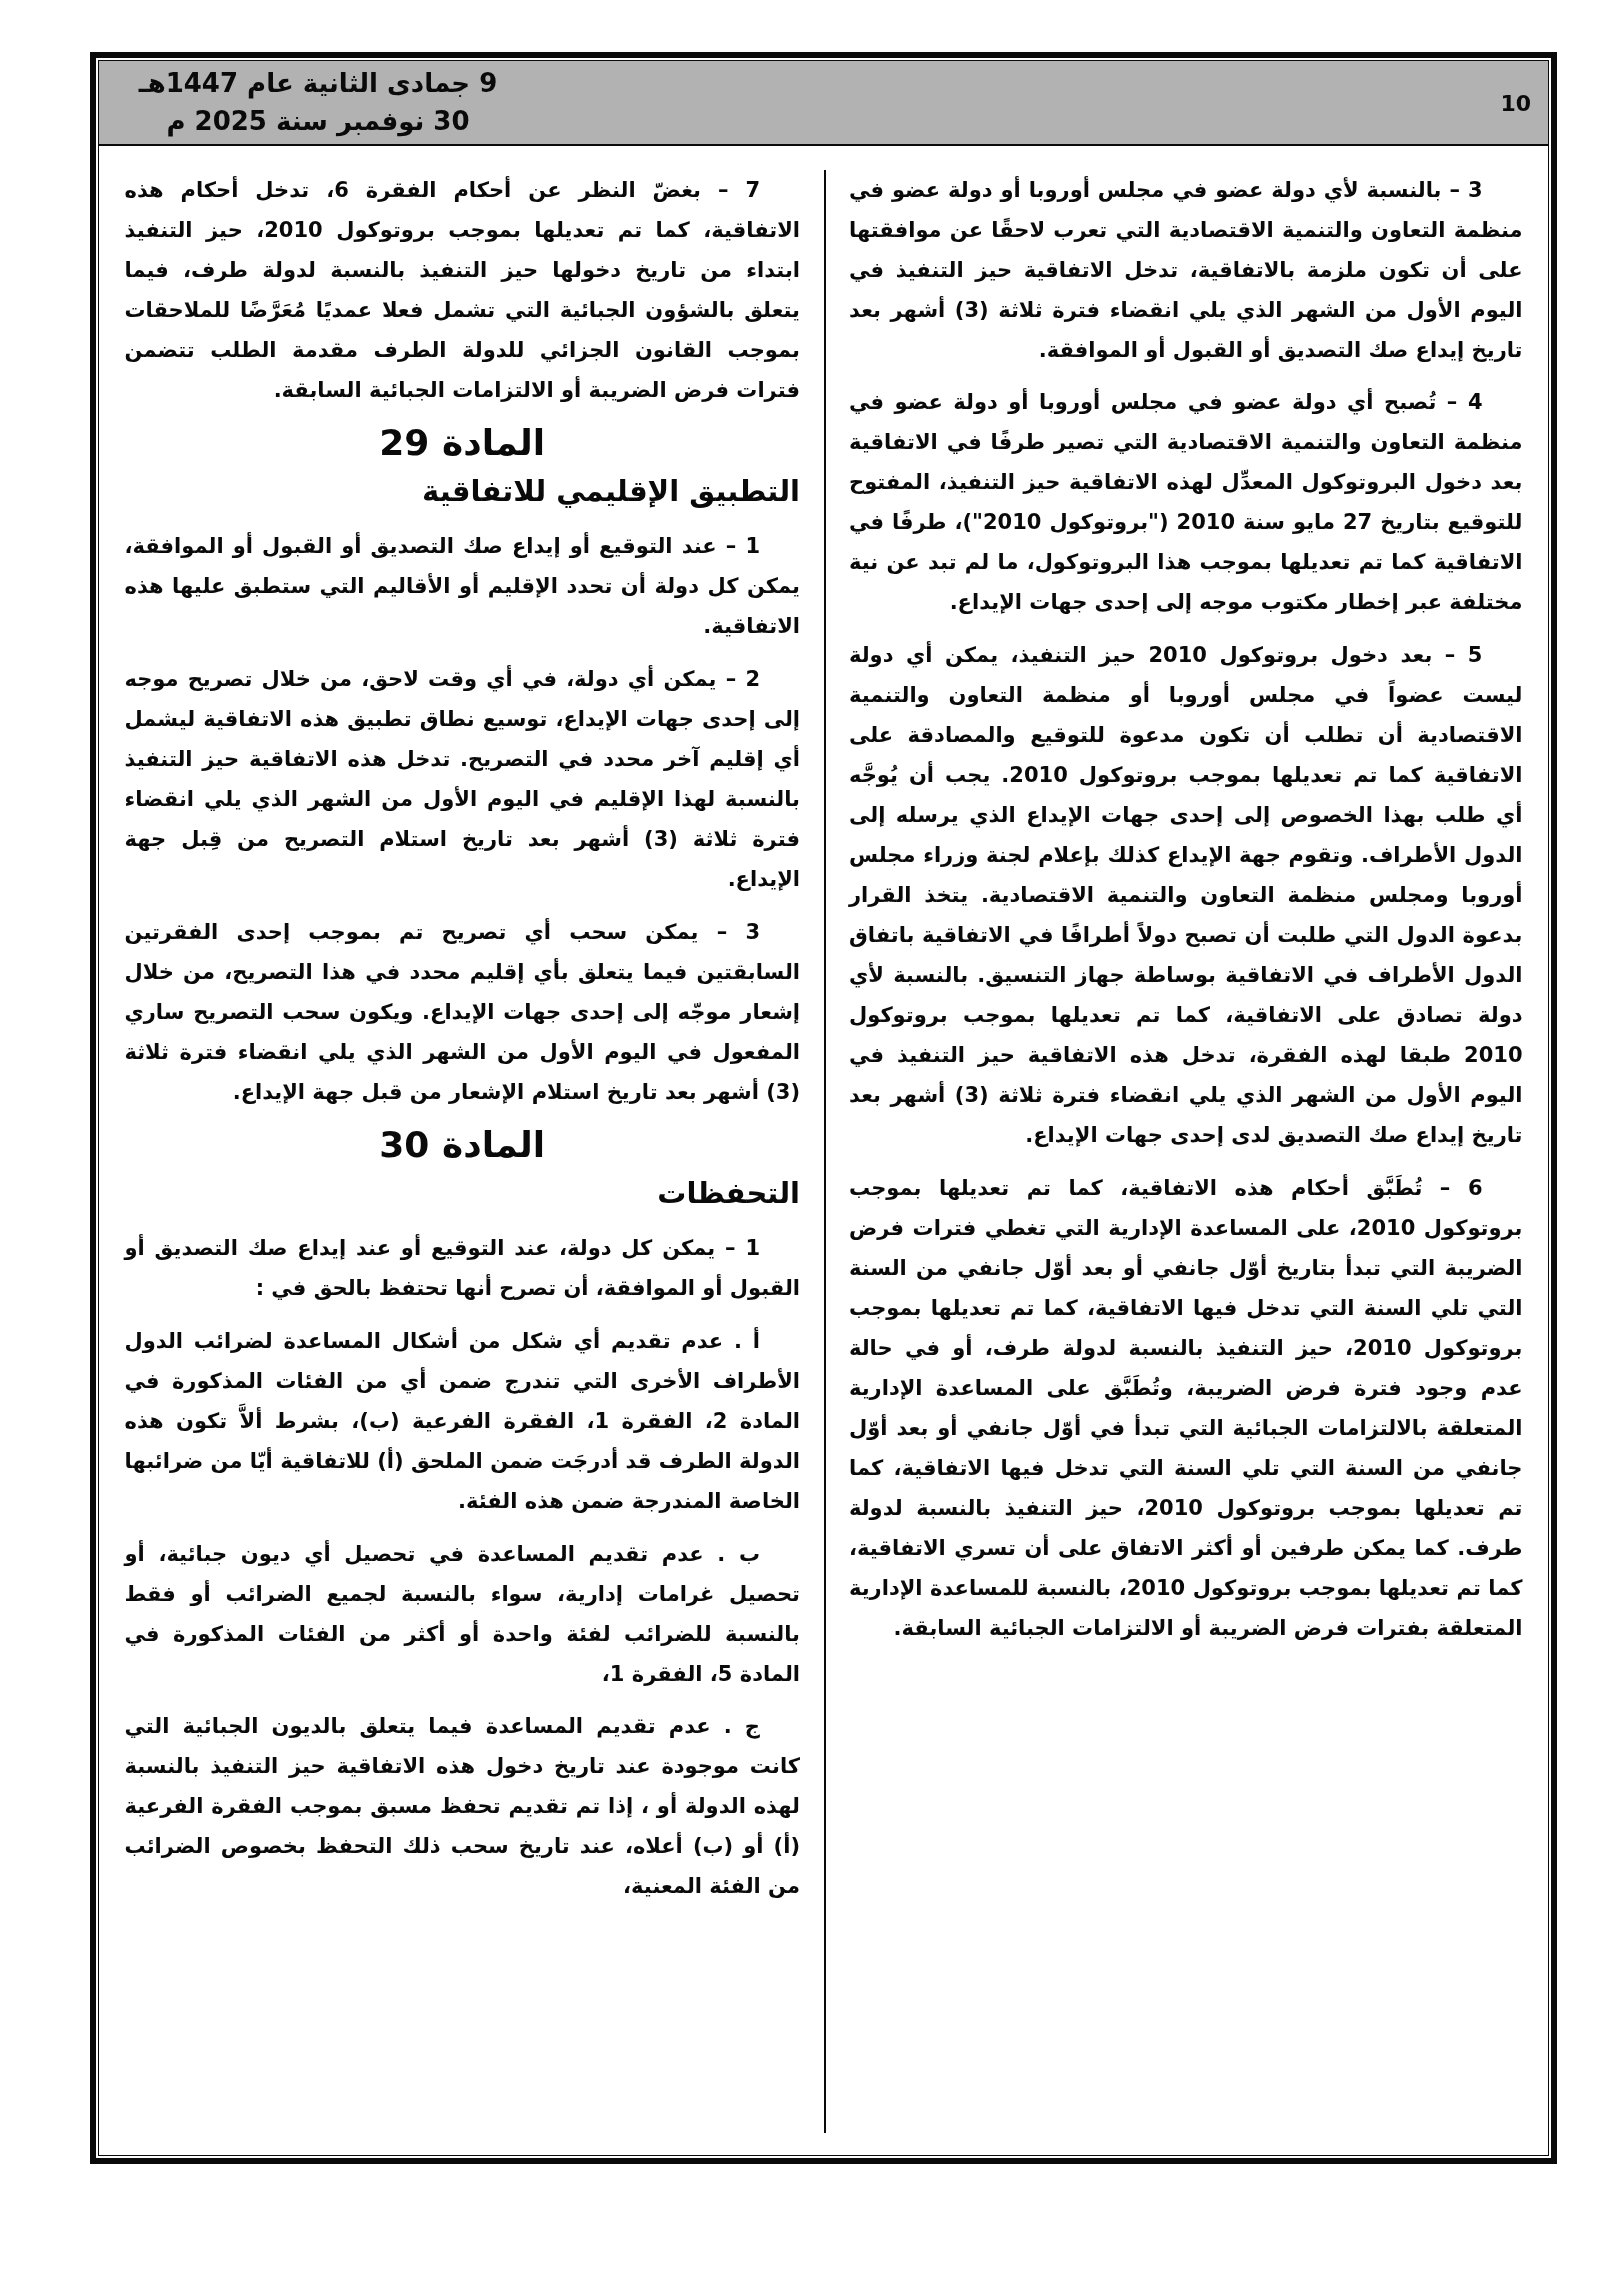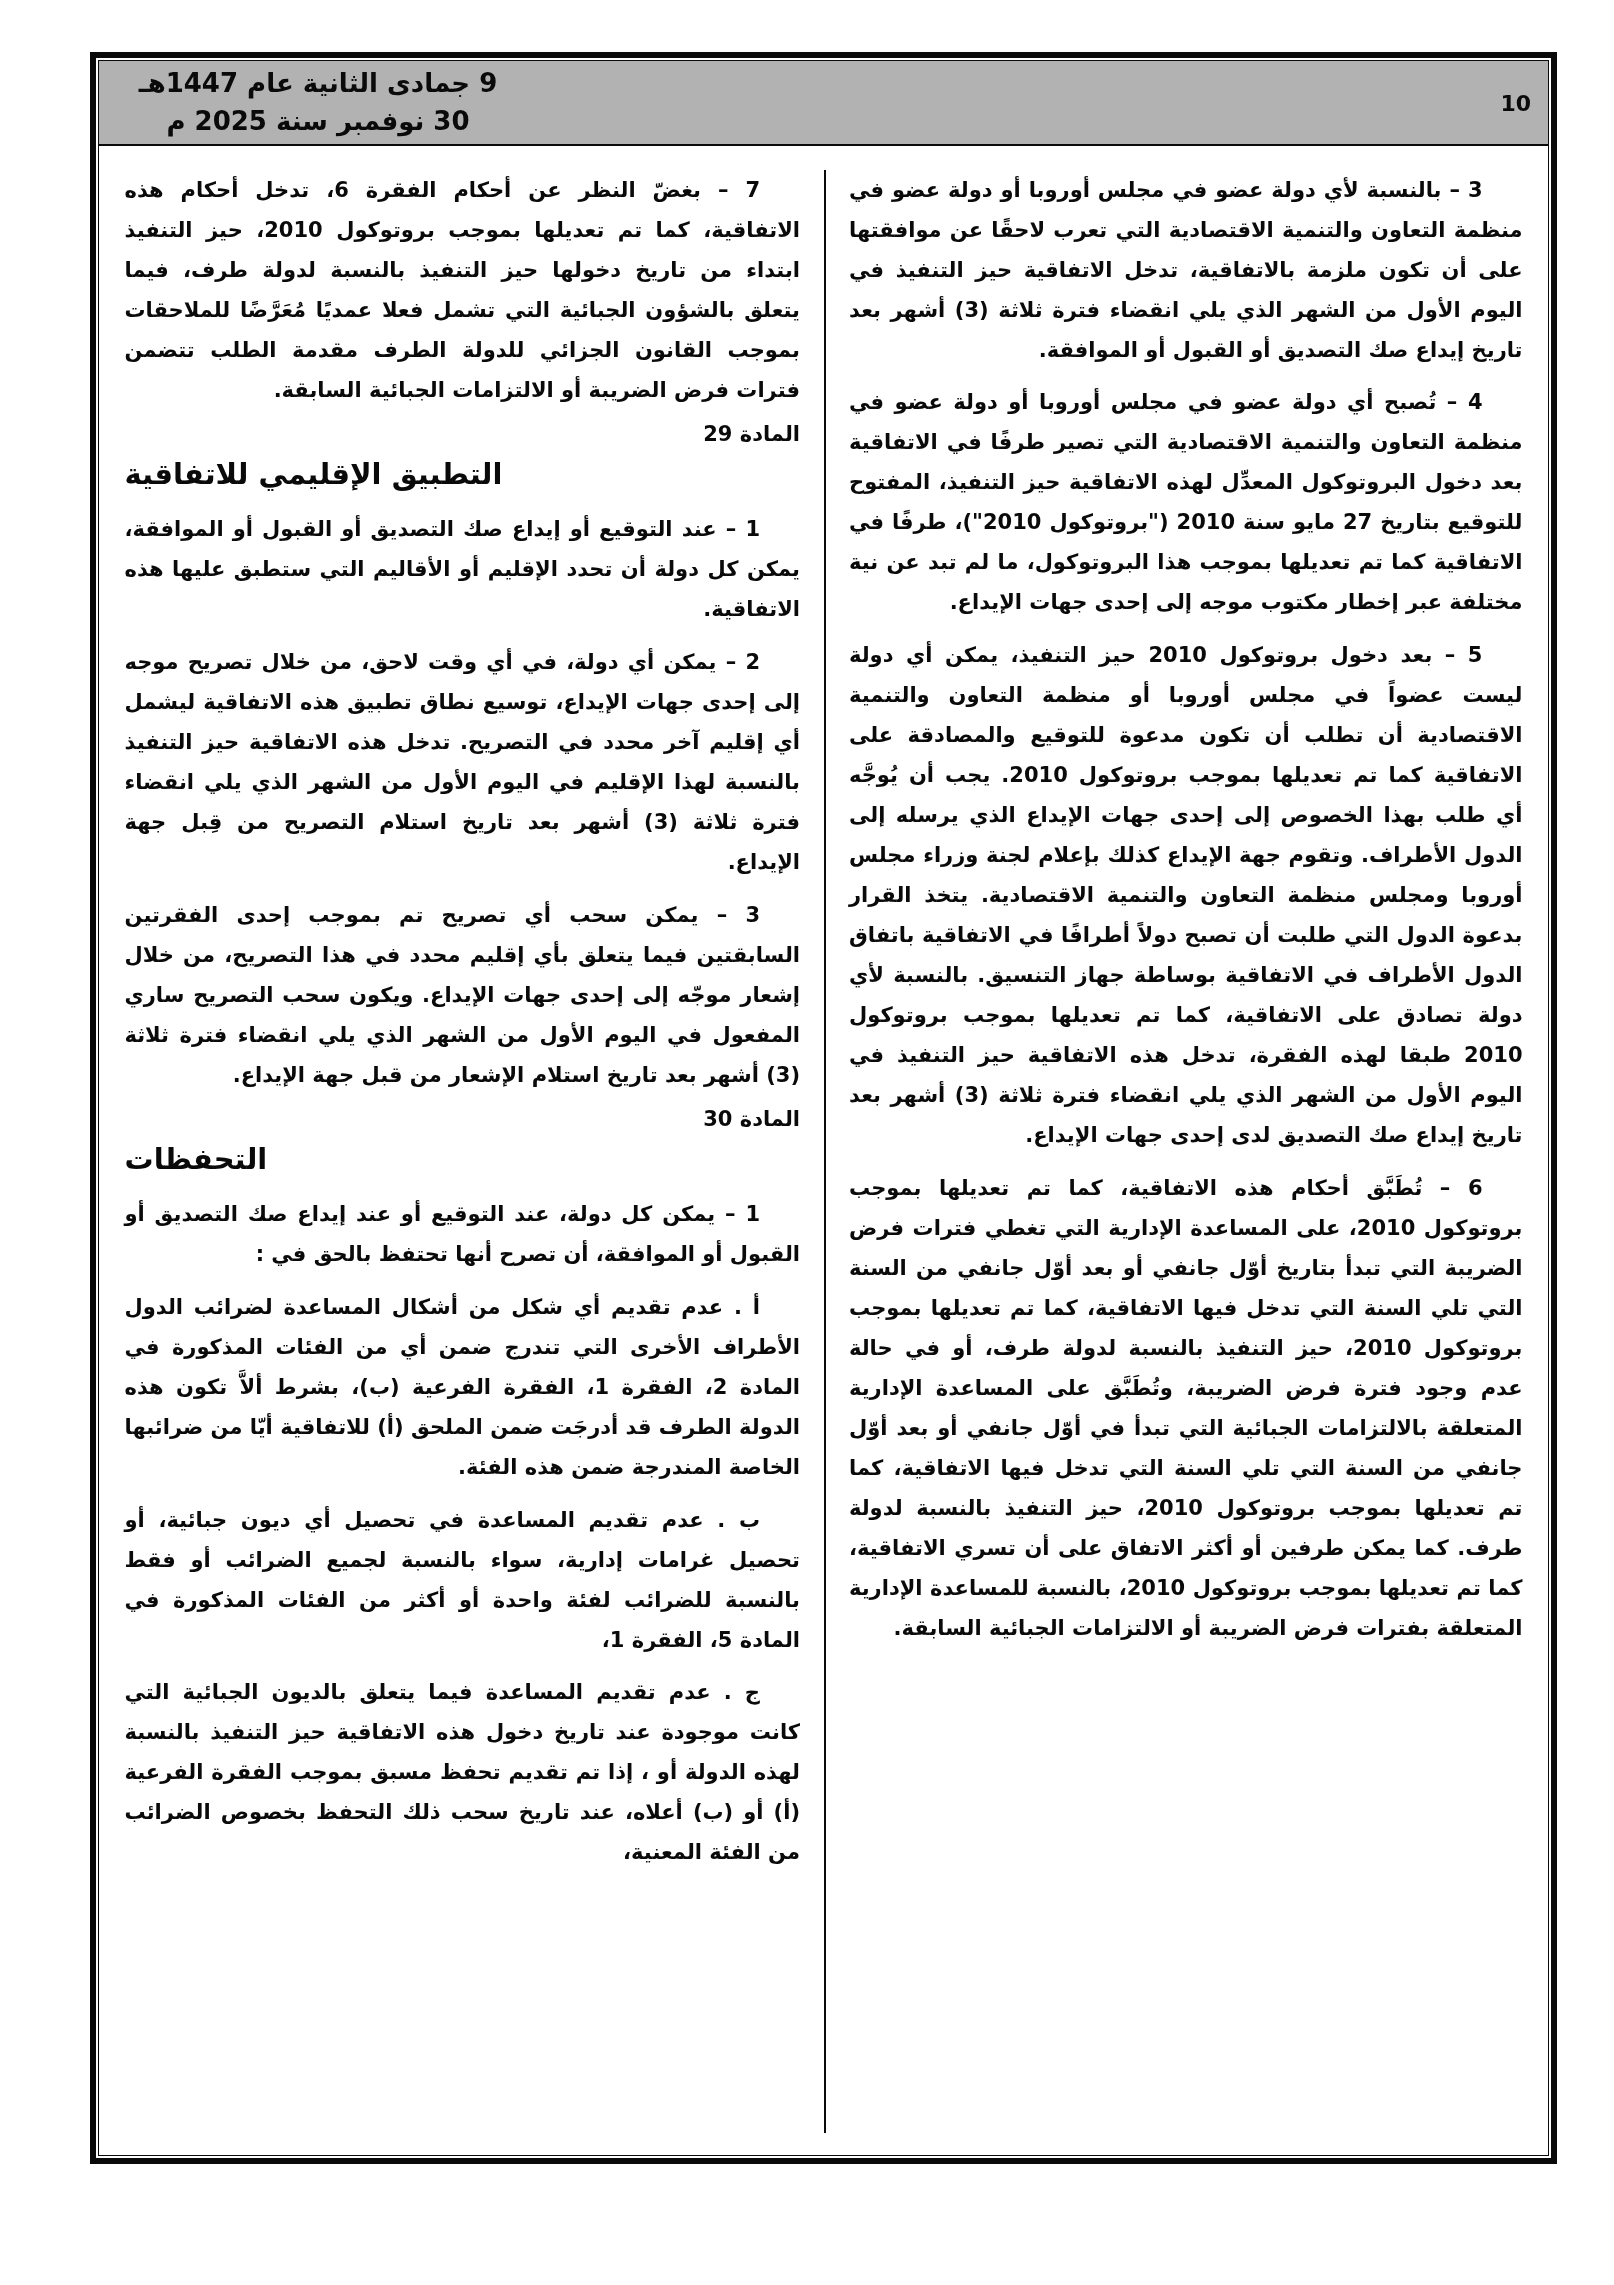--- a/index.html
+++ b/index.html
@@ -62,25 +62,25 @@
   p.body {
     margin: 0 0 12.7px 0;
     font-size: 21px; line-height: 40px;
     font-weight: bold;
     text-align: justify;
     text-indent: 40px;
     direction: rtl;
   }
   p.body.last { margin-bottom: 0; }
   .art-num {
-    font-weight: bold; font-size: 21px;
+    text-align: center; font-weight: bold; font-size: 36px;
     margin: 12.7px 0 11px 0;
   }
   .art-title {
-    text-align: left; font-weight: bold; font-size: 29px;
+    text-align: right; font-weight: bold; font-size: 29px;
     margin: 0 0 18px 0;
   }
 </style>
 </head>
 <body>
 
 <div class="frame">
   <div class="frame-inner">
 
     <div class="header-band">

